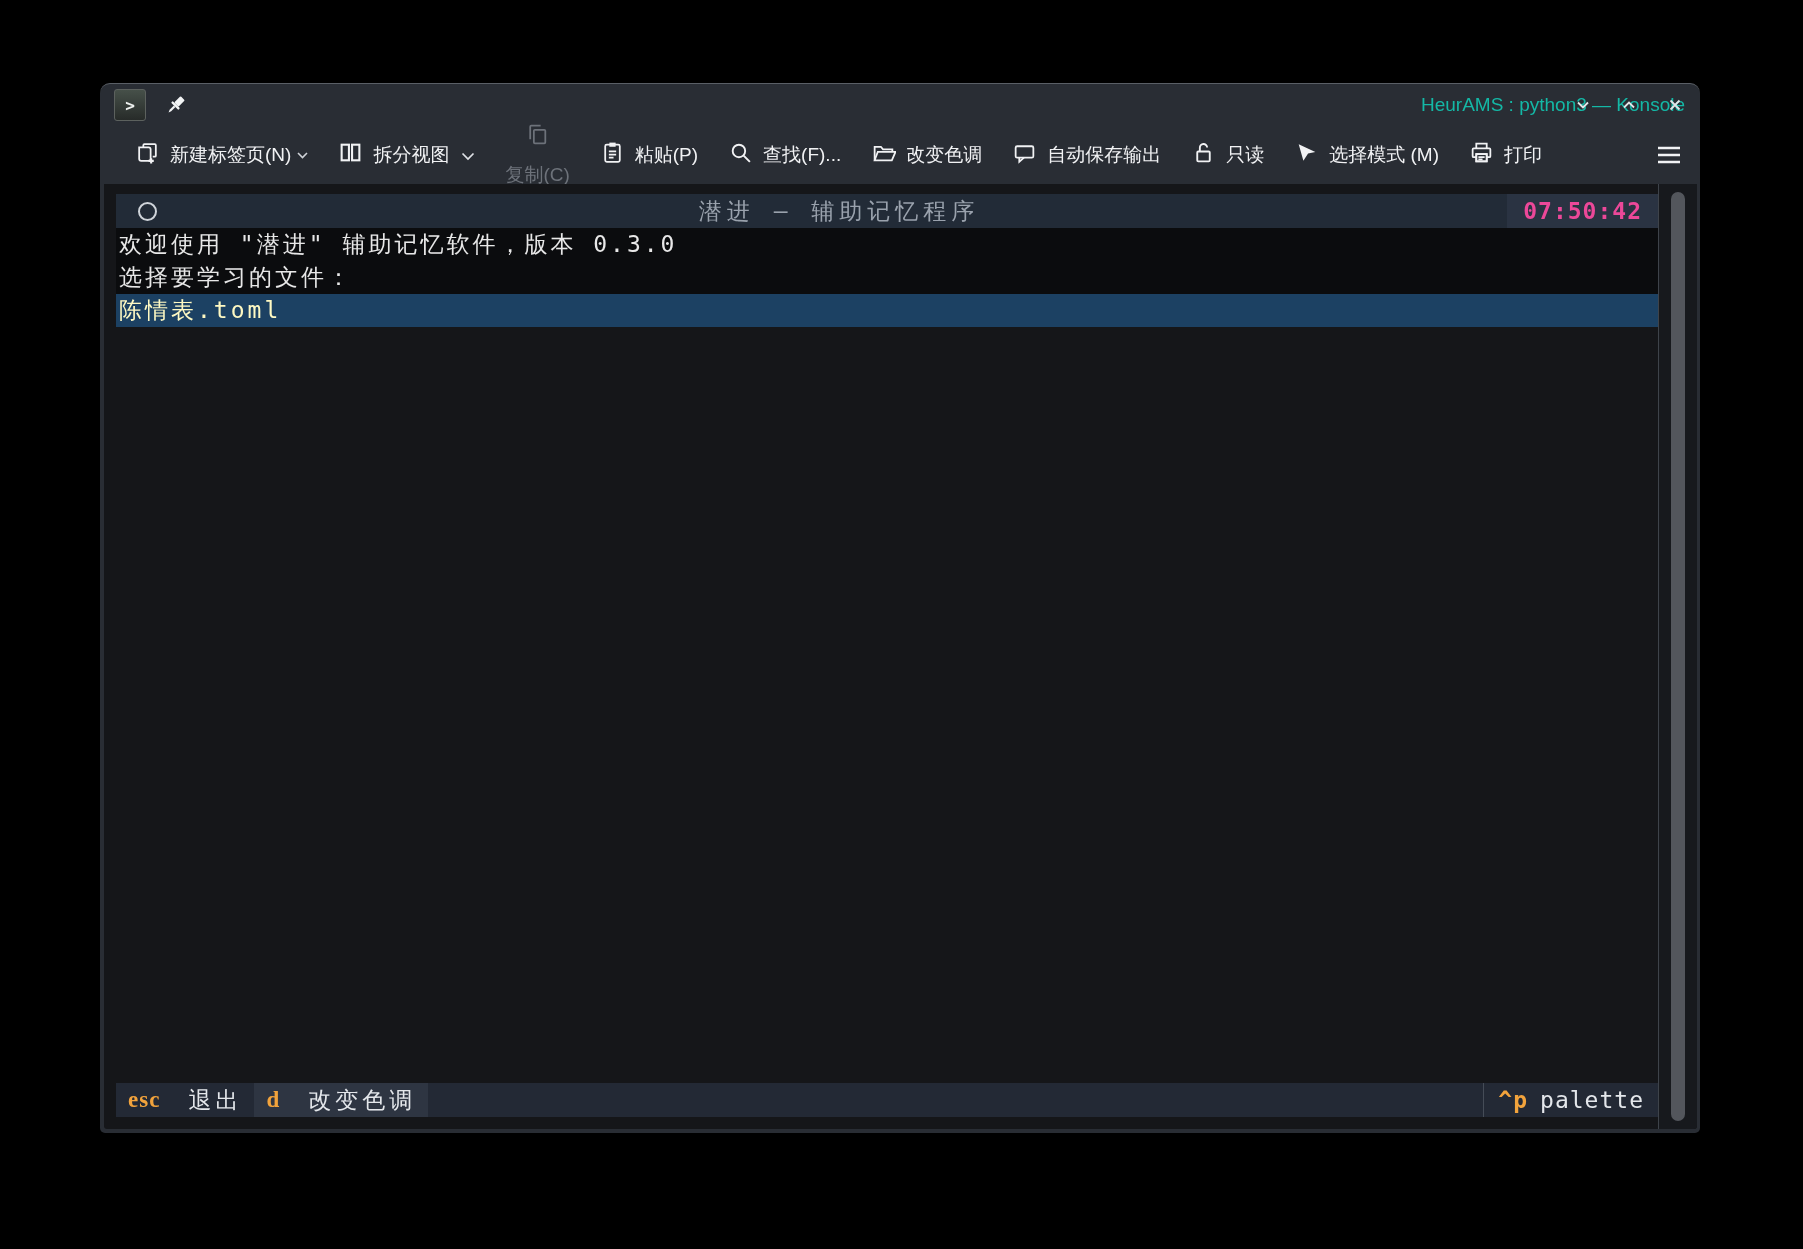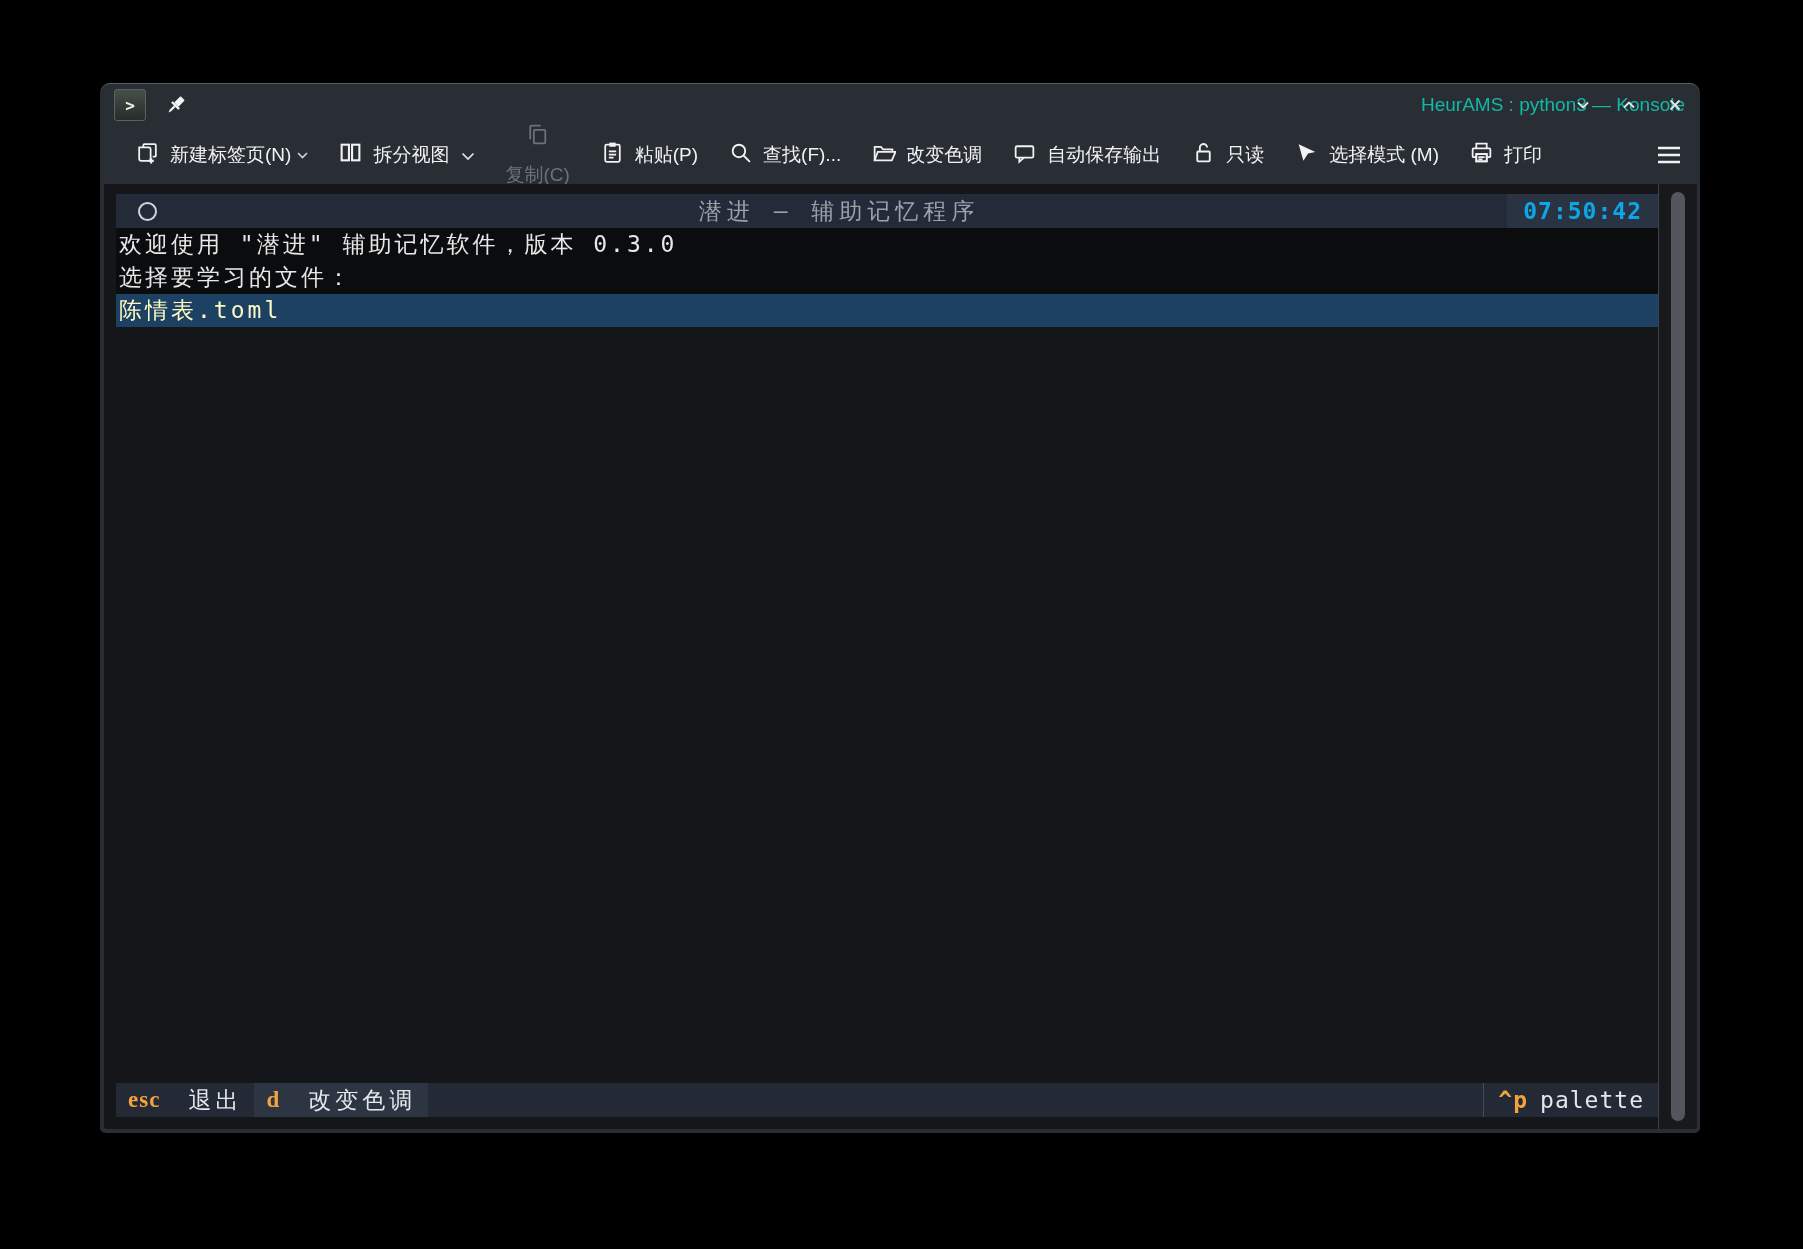--- a/index.html
+++ b/index.html
@@ -40,21 +40,21 @@
   
   .terminal{
     flex:1;margin:0 3px 4px 4px;background:#151619;display:flex;min-height:0;
     border-radius:0 0 3px 3px;overflow:hidden;
     font-family:"DejaVu Sans Mono",monospace;font-size:23px;
   }
   .term-content{flex:1;display:flex;flex-direction:column;padding:10px 0 12px 12px;min-width:0;}
   .tui-header{height:34px;flex:0 0 auto;background:#222b37;display:flex;align-items:center;color:#9aa2ad;}
   .tui-header-icon{width:19px;height:19px;border:2px solid #cfd4da;border-radius:50%;margin:0 14px 0 22px;flex:0 0 auto;box-sizing:border-box;}
   .tui-header-title{flex:1;text-align:center;letter-spacing:5px;overflow:hidden;white-space:nowrap;}
-  .tui-clock{height:100%;background:#2a3342;color:#0ea5e9;font-weight:bold;display:flex;align-items:center;padding:0 16px;letter-spacing:1px;flex:0 0 auto;}
+  .tui-clock{height:100%;background:#2a3342;color:#ec4899;font-weight:bold;display:flex;align-items:center;padding:0 16px;letter-spacing:1px;flex:0 0 auto;}
   .tui-lines{background:#0b0c0e;color:#e8e8e8;letter-spacing:3px;}
   .tui-line{height:33px;line-height:33px;padding-left:3px;white-space:nowrap;}
   .tui-list{flex:0 0 auto;}
   .list-item{height:33px;line-height:33px;padding-left:3px;letter-spacing:3px;white-space:nowrap;color:#e8e8e8;}
   .list-item.selected{background:#1c4163;color:#fef9c3;}
   .tui-spacer{flex:1;background:#151619;}
   .tui-footer{height:34px;flex:0 0 auto;background:#232935;display:flex;align-items:center;color:#e4e7eb;letter-spacing:2px;}
   .fgroup{height:100%;display:flex;align-items:center;gap:28px;padding:0 12px;font-family:Liberation Serif, serif;}
   .fgroup.highlight{background:#2e3542;}
   .fkey{color:#f2a33c;font-weight:bold;letter-spacing:1px;}

